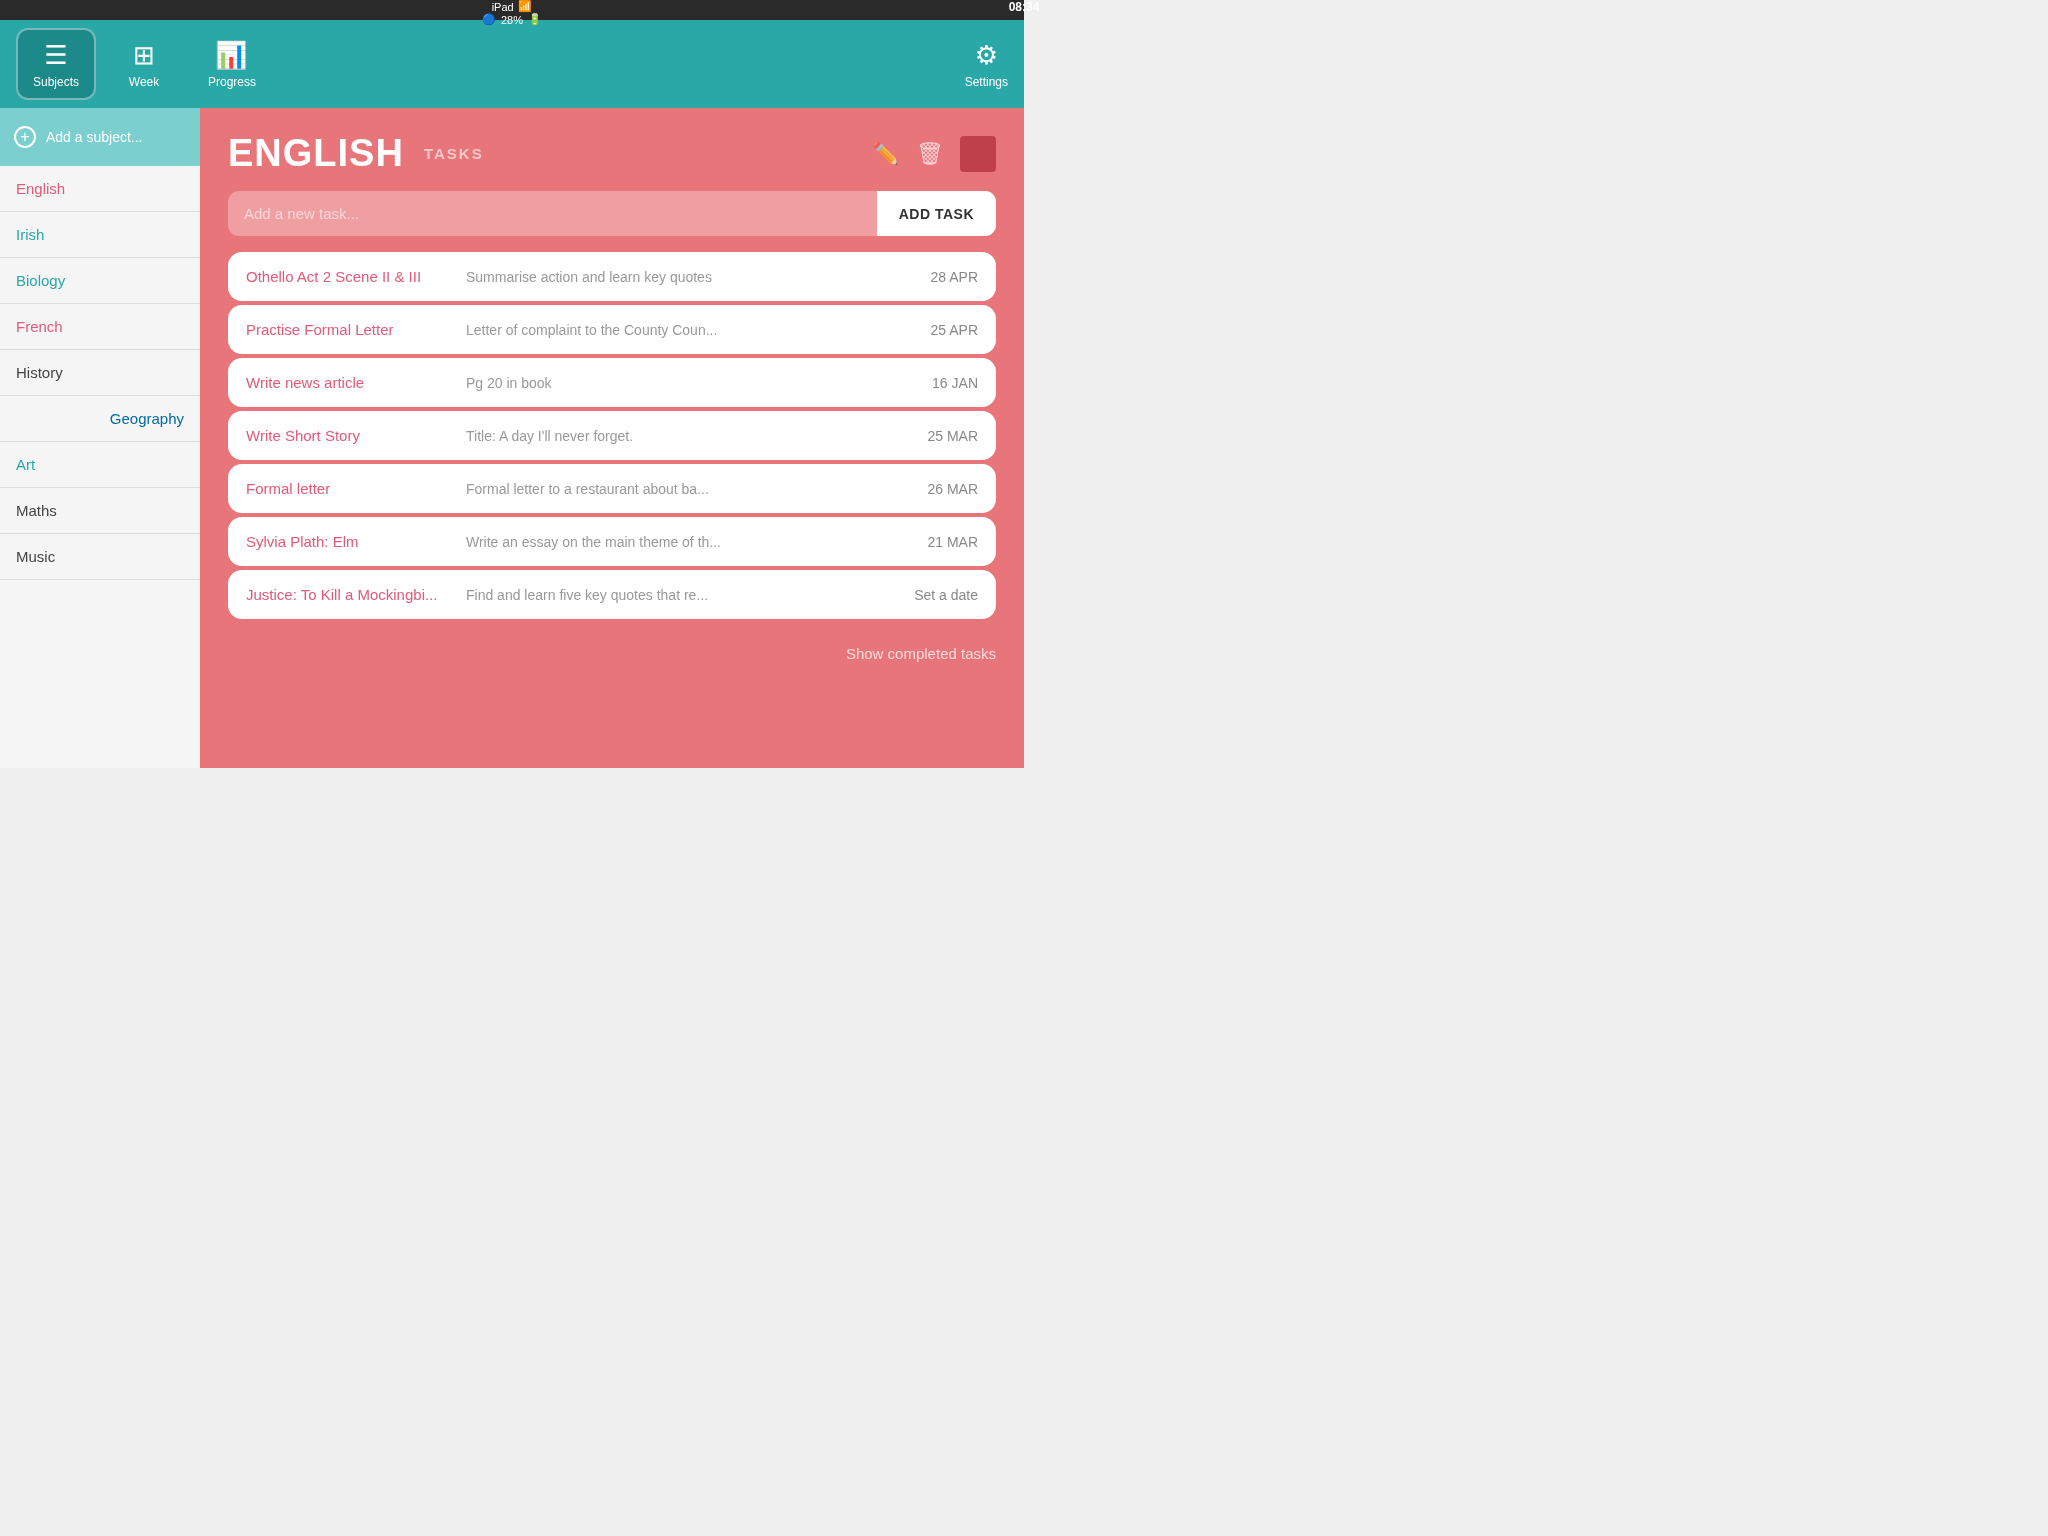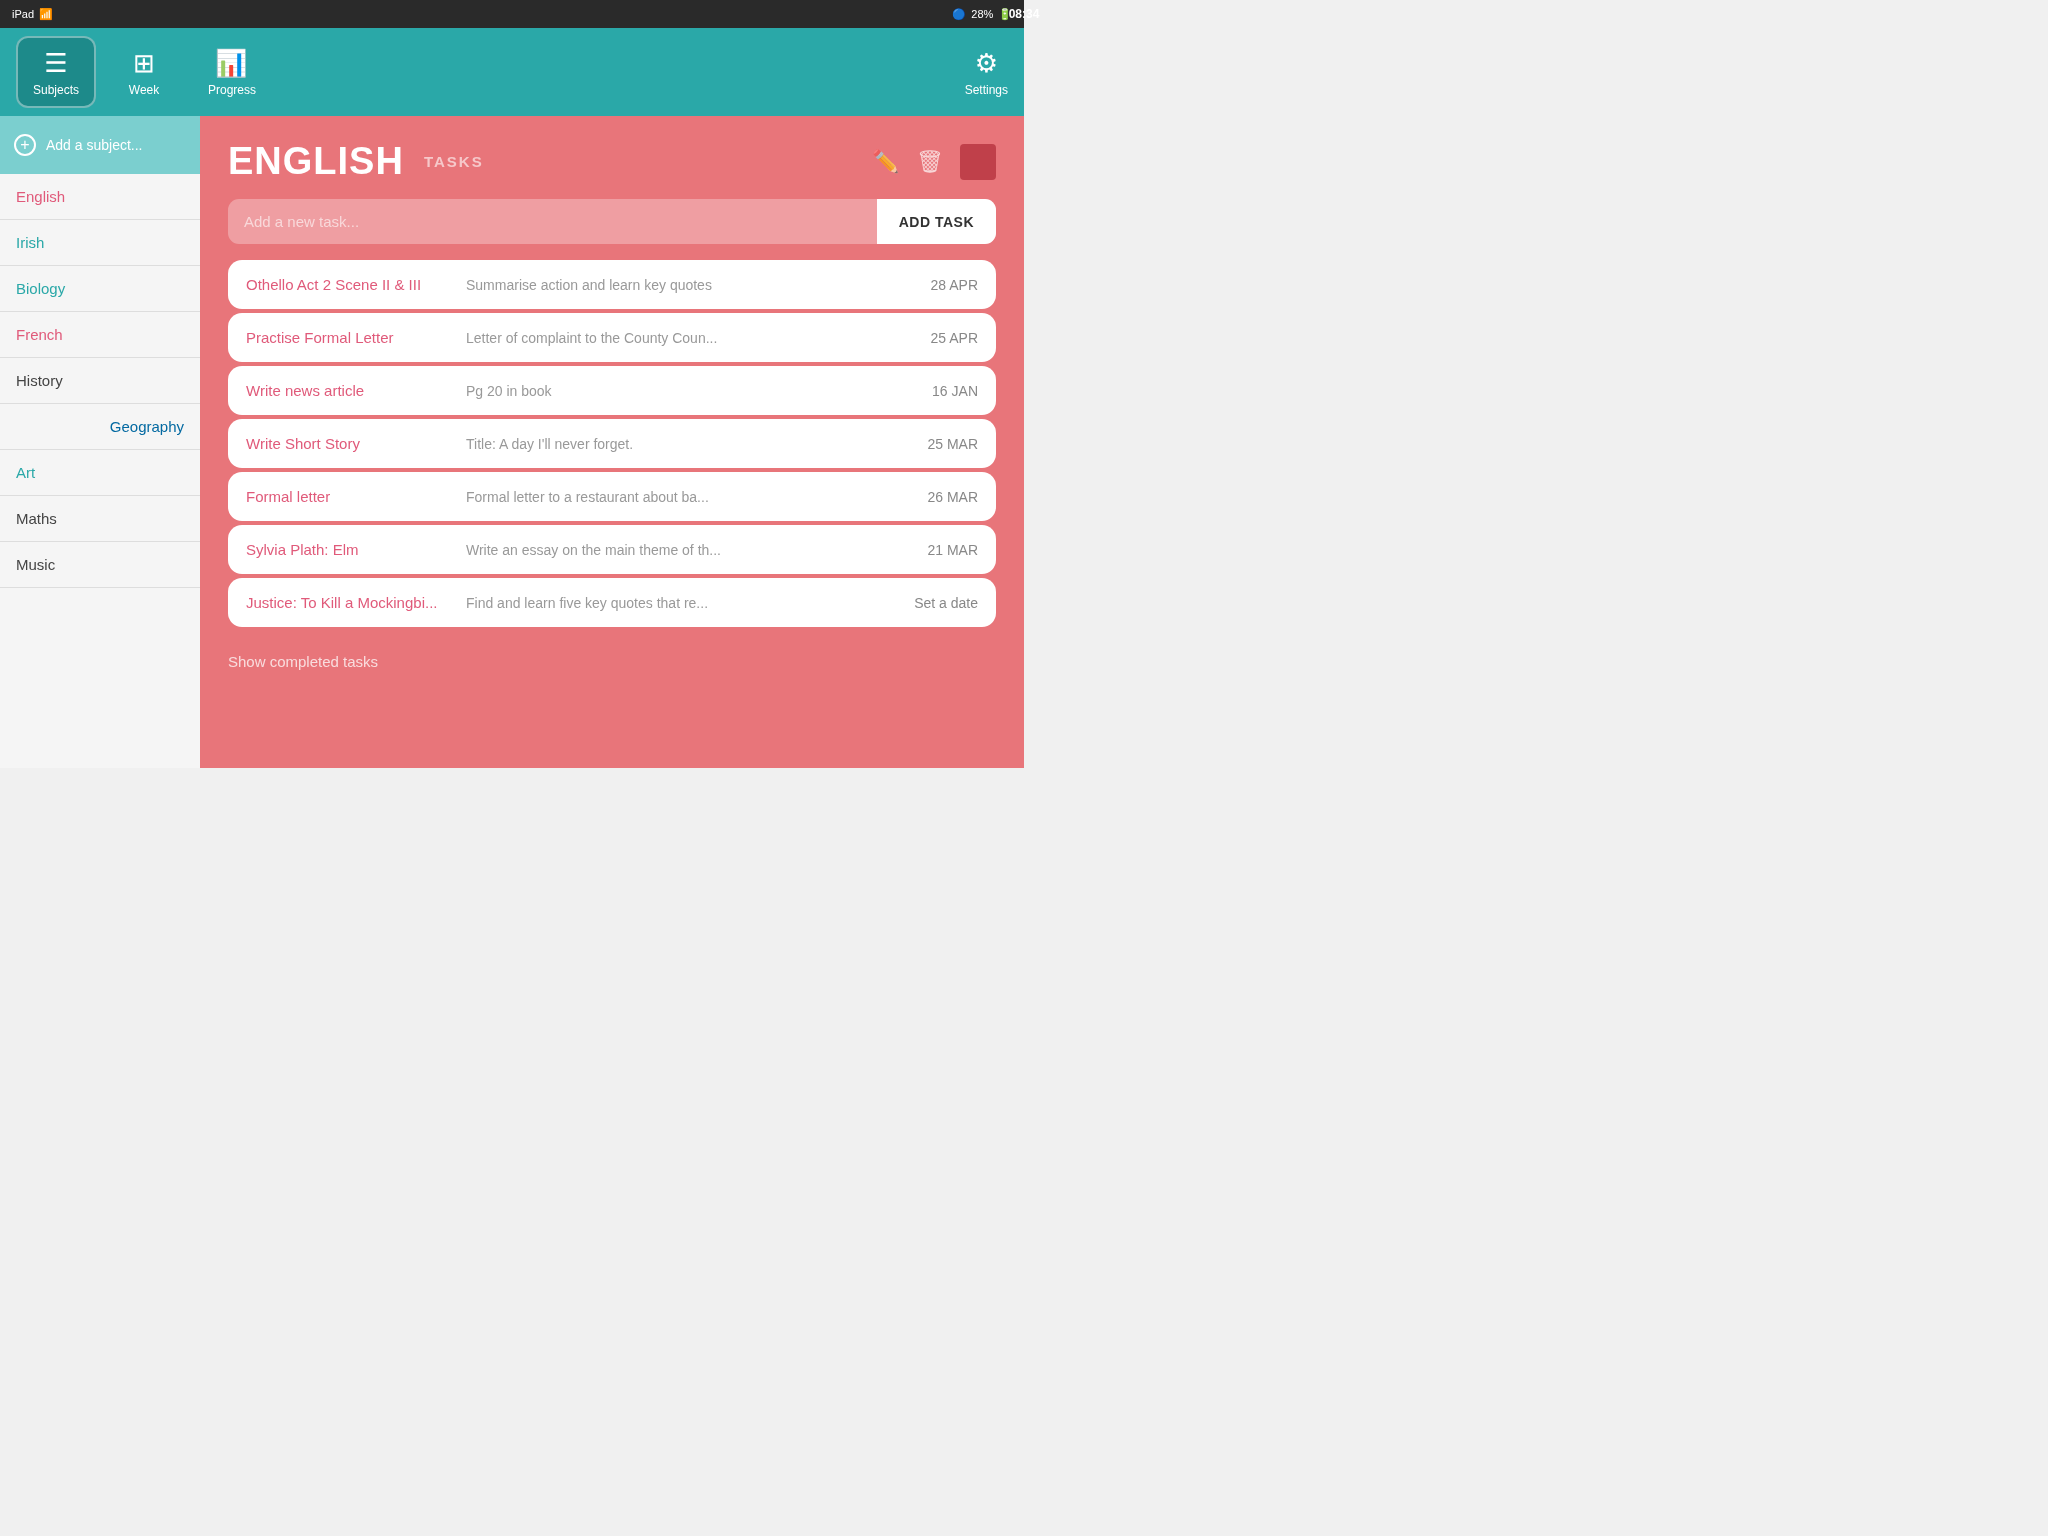--- a/index.html
+++ b/index.html
@@ -1,27 +1,28 @@
 <!DOCTYPE html>
 <html><head>
   <meta charset="utf-8">
   <style>
     * { box-sizing: border-box; margin: 0; padding: 0; }
     body { font-family: 'Helvetica Neue', Helvetica, Arial, sans-serif; width: 1024px; height: 768px; overflow: hidden; background: #f0f0f0; }
 
     
     .status-bar {
       background: #2a2a2a;
-      height: 28px;
+      height: 20px;
       display: flex;
       align-items: center;
       justify-content: space-between;
       padding: 0 12px;
       font-size: 11px;
       color: white;
+      flex-direction: column;
     }
     .status-left { display: flex; align-items: center; gap: 5px; }
     .status-center { position: absolute; left: 50%; transform: translateX(-50%); font-weight: 600; font-size: 12px; color: white; }
     .status-right { display: flex; align-items: center; gap: 5px; font-size: 11px; }
 
     
     .top-nav {
       background: #2aa8a8;
       height: 88px;
       display: flex;
@@ -216,21 +217,21 @@
       color: #888;
       font-weight: 500;
       flex-shrink: 0;
       min-width: 80px;
       text-align: right;
     }
     .task-date.set-date { color: #888; }
 
     
     .show-completed {
-      text-align: left;
+      text-align: right;
       color: rgba(255,255,255,0.75);
       font-size: 15px;
       margin-top: 8px;
       cursor: pointer;
     }
   </style>
 </head>
 <body>
 
 <div class="status-bar">

